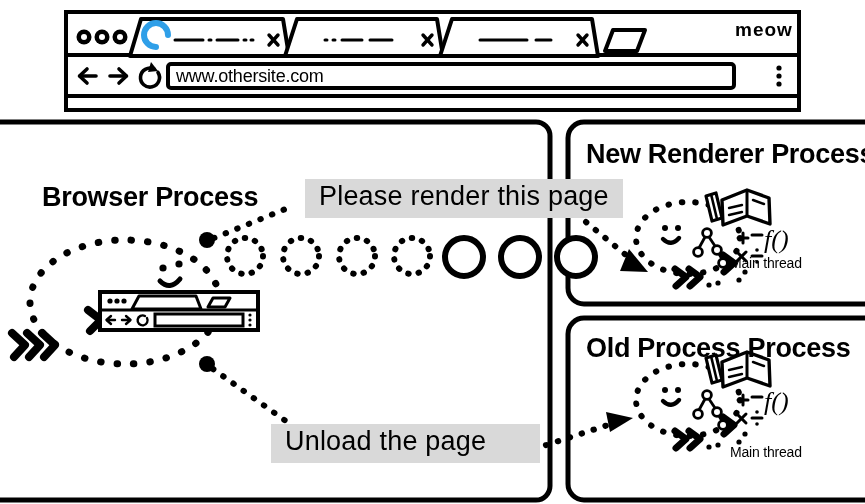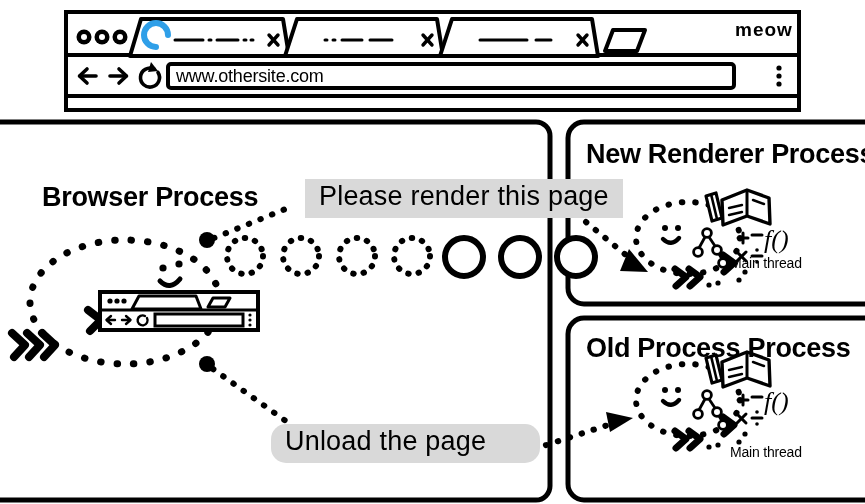--- a/index.html
+++ b/index.html
@@ -292,20 +292,20 @@
 <div class="url" style="left:176px;top:66px;">www.othersite.com</div>
 
 <div class="ptitle" style="left:42px;top:138px;margin-top:44px;">Browser Process</div>
 
 <div class="ptitle" style="left:586px;top:139px;">New Renderer Process</div>
 
 <div class="ptitle" style="left:586px;top:333px;">Old Process Process</div>
 
 <div class="lbl" style="left:277px;top:179px;margin-left:28px;">Please render this page</div>
 
-<div class="lbl" style="left:271px;top:424px;padding-right:54px;border-radius:15px;">Unload the page</div>
+<div class="lbl" style="left:271px;top:424px;padding-right:54px;">Unload the page</div>
 
 
 <div class="thr" style="left:730px;top:255px;">Main thread</div>
 
 <div class="thr" style="left:730px;top:444px;">Main thread</div>
 
 </div>
 
 </body></html>

